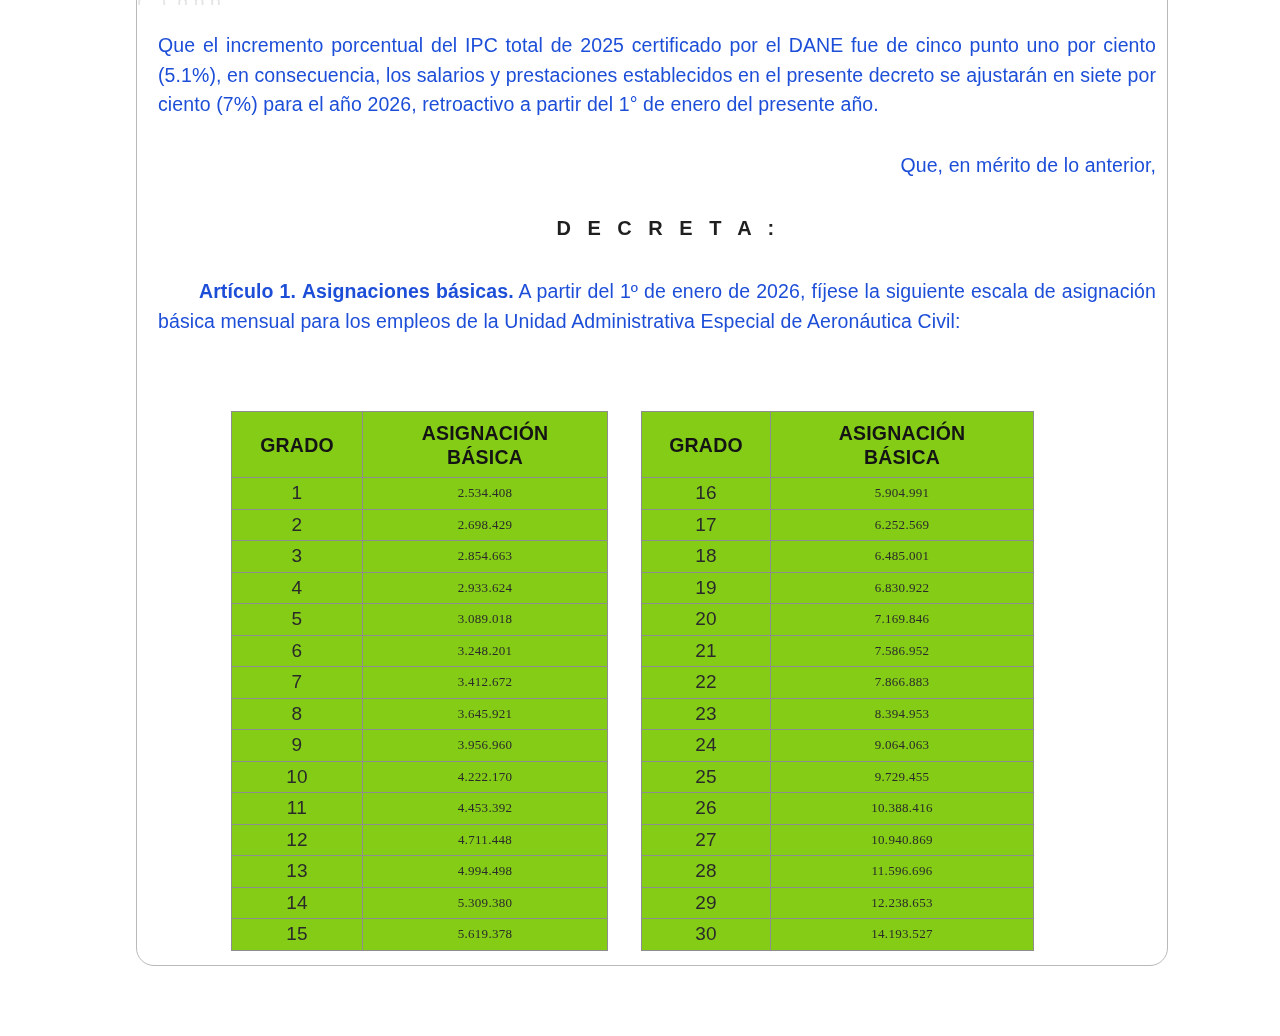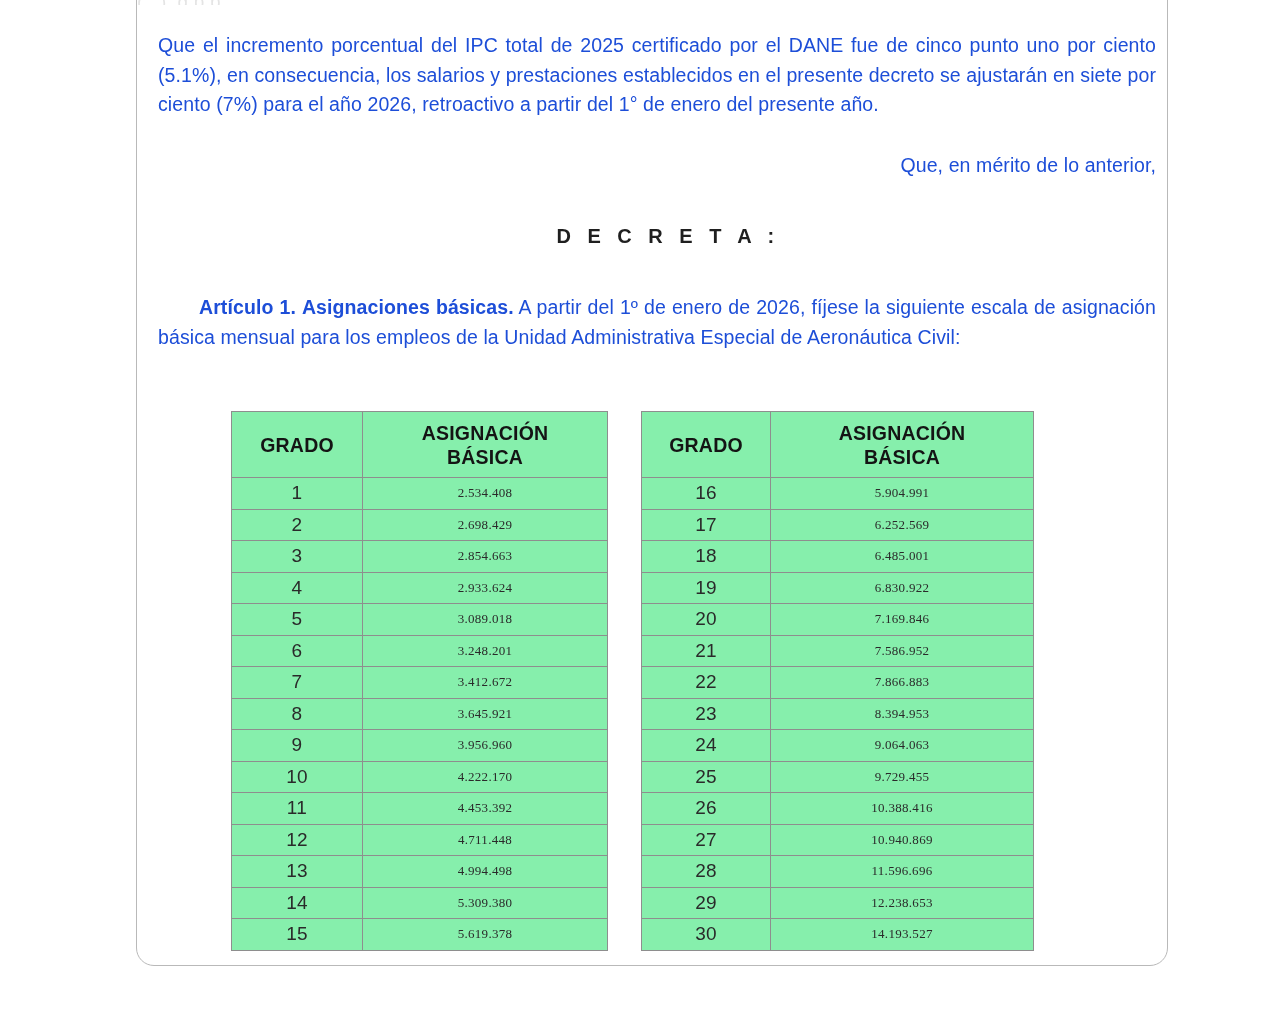--- a/index.html
+++ b/index.html
@@ -61,21 +61,21 @@
     text-align: justify;
     text-justify: inter-word;
     color: #1d4ed8;
     letter-spacing: .1px;
   }
   p.para.last-left { text-align: right; }
   .gap-md { height: 31px; }
   .gap-lg { height: 33px; }
 
   h2.decreta {
-    margin: 12px;
+    margin: 4px;
     text-align: center;
     font-size: 20px;
     font-weight: bold;
     letter-spacing: 5.5px;
     color: #1f1f1f;
     padding-left: 22px;
   }
 
   .b { font-weight: bold; margin-left: 41px; }
   .bi { font-weight: bold; }
@@ -89,21 +89,21 @@
     display: flex;
     align-items: flex-start;
   }
   #tables-spacer { width: 33px; flex: 0 0 33px; }
 
   table.scale {
     border-collapse: collapse;
     table-layout: fixed;
     font-size: 19px;
     color: #2a2a2a;
-    background: #86efac;
+    background: #84cc16;
   }
   table.scale.left  { width: 376px; }
   table.scale.right { width: 392px; }
 
   table.scale.left  col.c-grado { width: 131px; }
   table.scale.left  col.c-asig  { width: 245px; }
   table.scale.right col.c-grado { width: 129px; }
   table.scale.right col.c-asig  { width: 263px; }
 
   table.scale th,

